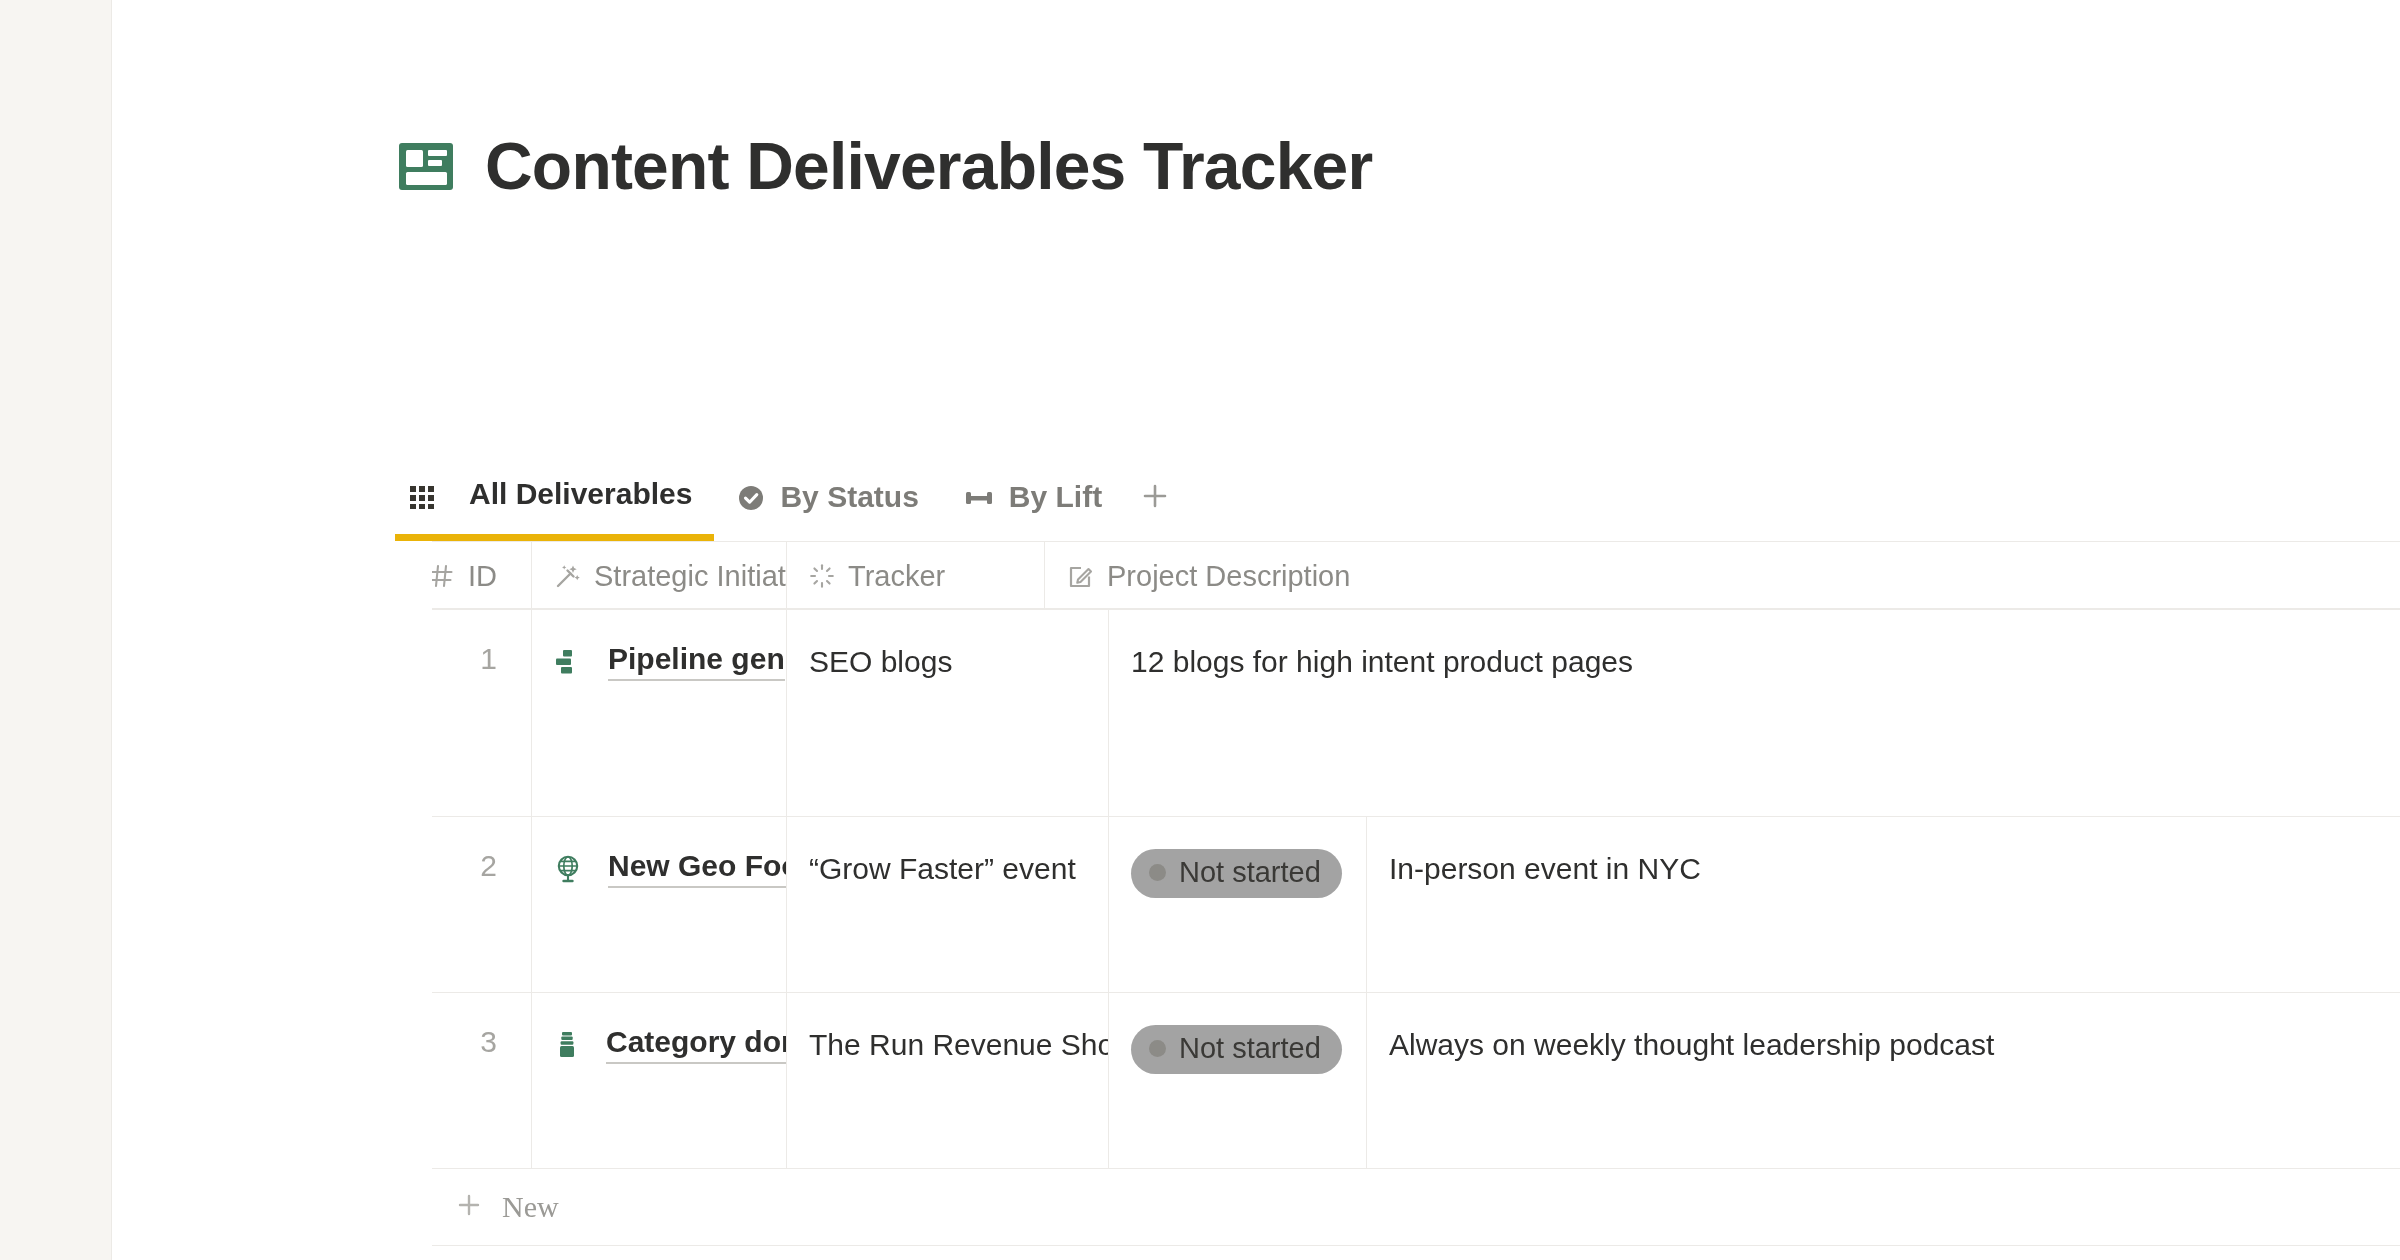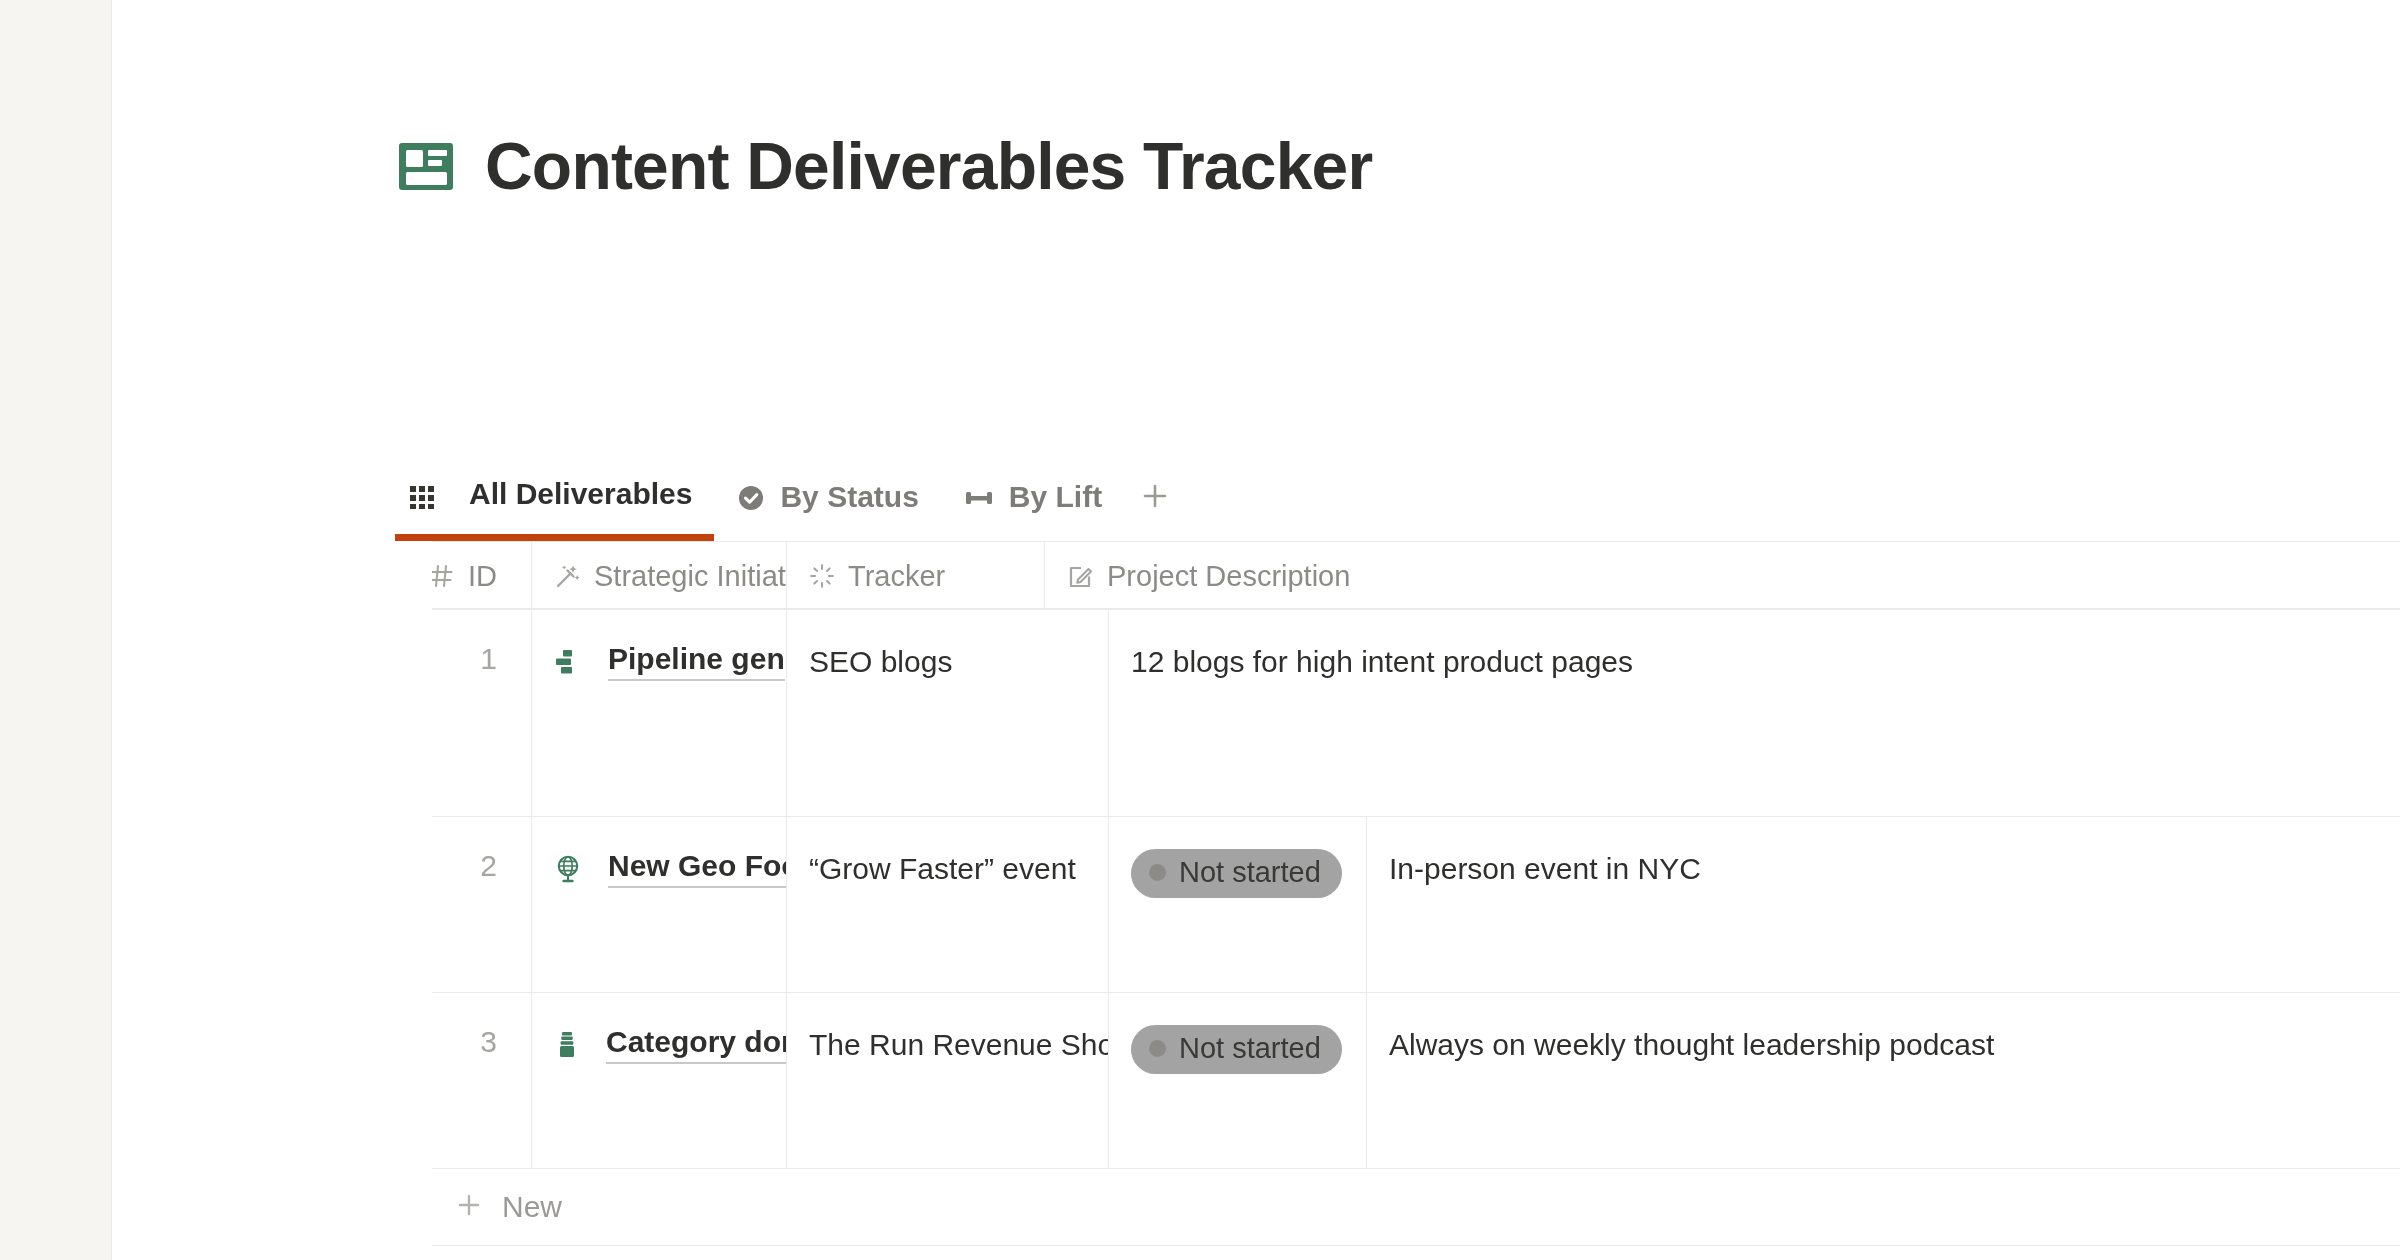--- a/index.html
+++ b/index.html
@@ -86,21 +86,21 @@
   }
   .tab:first-child { padding-left: 12px; }
   .tab-label {
     font-size: 30px;
     color: #7d7c78;
     font-weight: 600;
     line-height: 1;
     padding-bottom: 2px;
   }
   .tab.active .tab-label { color: #2f2f2e; }
-  .tab.active { border-bottom: 7px solid #c2410c; gap: 32px; }
+  .tab.active { border-bottom: 7px solid #eab308; gap: 32px; }
   .tab-icon { display: flex; align-items: center; justify-content: center; flex: 0 0 auto; }
 
   .tab-add {
     display: flex; align-items: center; justify-content: center;
     width: 62px; height: 86px;
     cursor: pointer;
   }
 
   .toolbar {
     display: flex;
@@ -204,21 +204,21 @@
   
   .newrow {
     display: flex; align-items: center;
     gap: 18px;
     height: 78px;
     padding-left: 22px;
     border-top: 1px solid #eceae7;
     border-bottom: 1px solid #eceae7;
     cursor: pointer;
   }
-  .newrow .lbl { font-size: 30px; color: #9b9a96; }
+  .newrow .lbl { font-size: 30px; color: #9b9a96; font-family: Liberation Serif, serif; }
 </style>
 </head>
 <body>
 
 <div id="app">
 
   <div class="sidebar-rail"></div>
 
   <div class="main">
 

